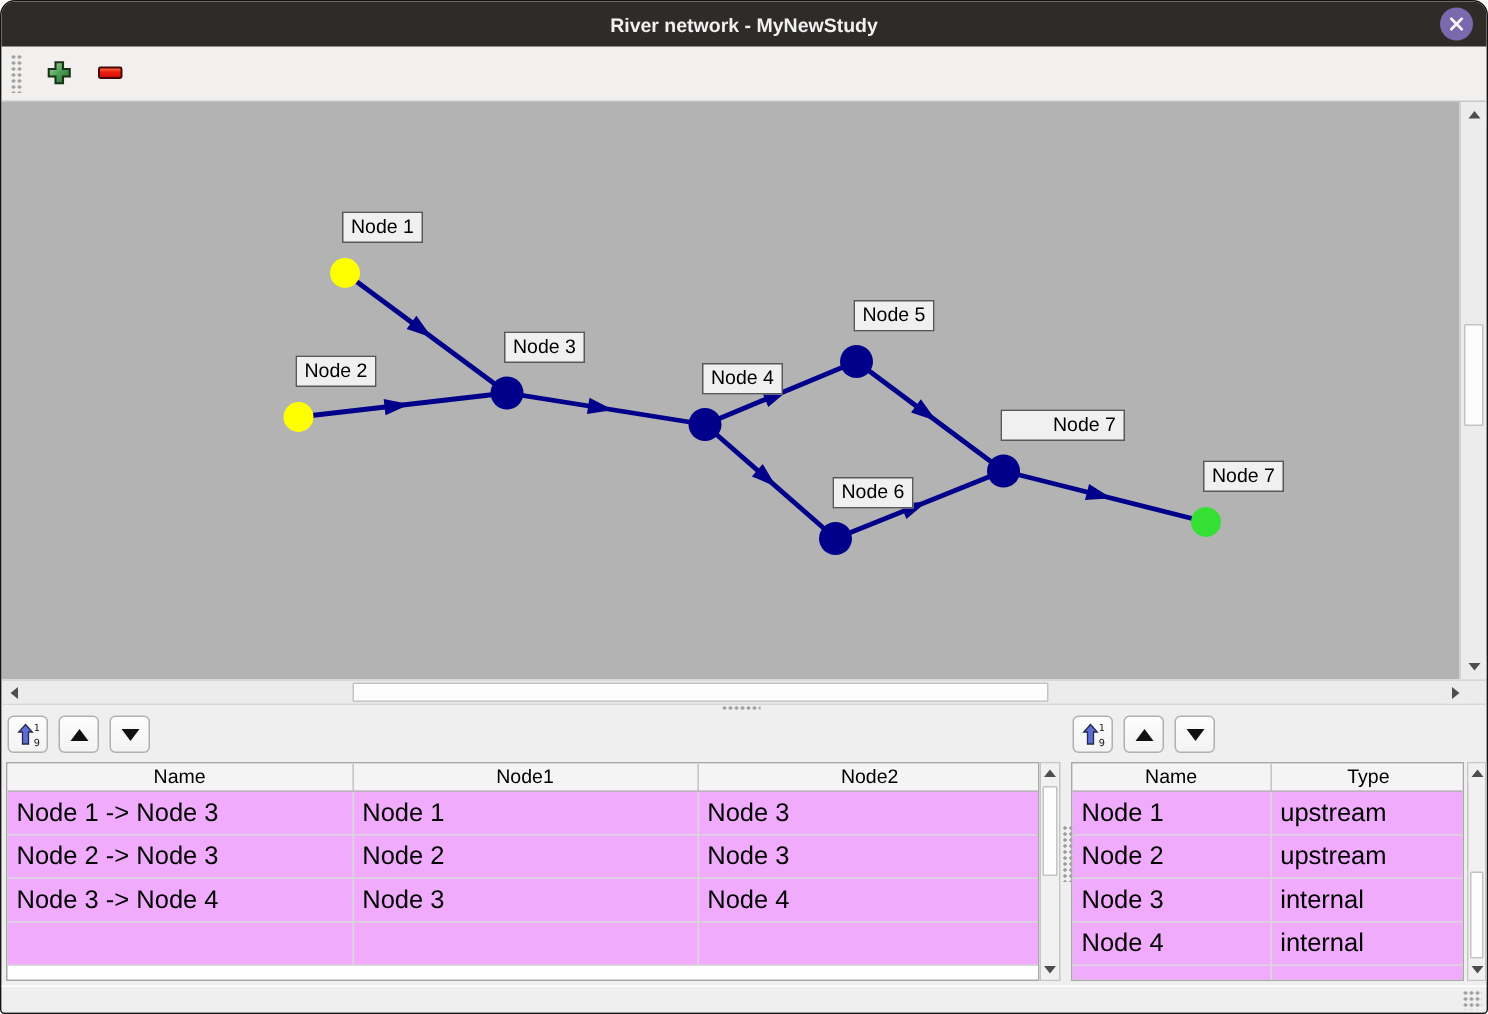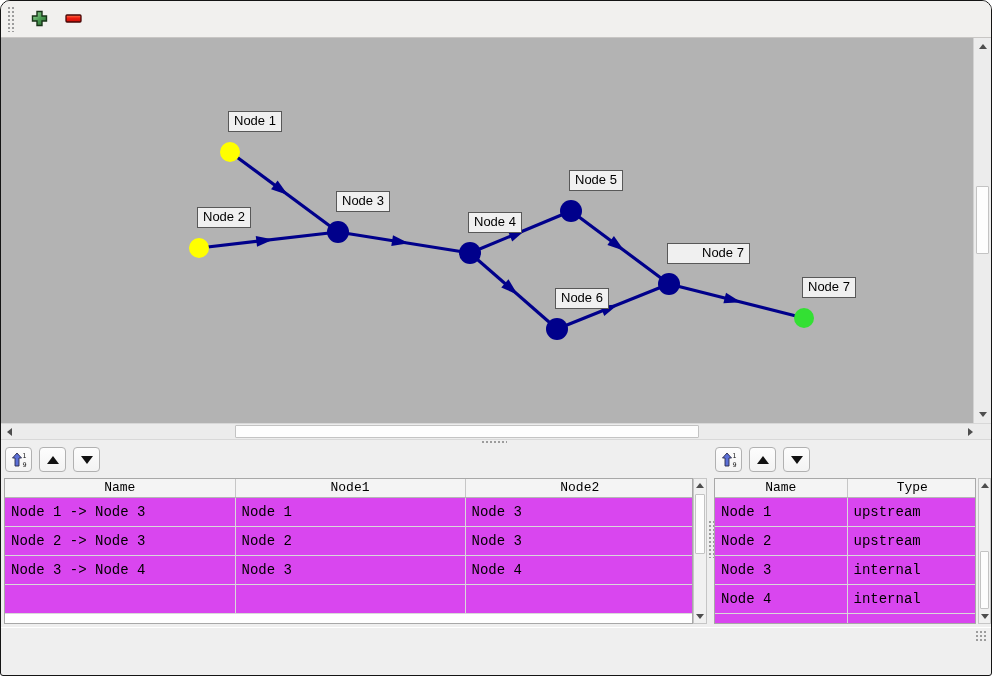--- a/index.html
+++ b/index.html
@@ -54,43 +54,51 @@
   .bottom { position: relative; height: 183px; background: #efefef; }
   .ctl-group { position: absolute; top: 3px; display: flex; gap: 7px; }
   .ctl-btn {
     width: 27px; height: 25px; border: 1px solid #b1b1b1; border-radius: 4px;
     background: linear-gradient(#fdfdfd, #f3f3f3); display: flex;
     align-items: center; justify-content: center; cursor: pointer; padding: 0;
   }
   .tri-up-big   { width: 0; height: 0; border-left: 6px solid transparent; border-right: 6px solid transparent; border-bottom: 8px solid #111; }
   .tri-down-big { width: 0; height: 0; border-left: 6px solid transparent; border-right: 6px solid transparent; border-top: 8px solid #111; }
   .tbl-wrap { position: absolute; top: 34px; height: 146px; background: #fff; border: 1px solid #a8a8a8; overflow: hidden; }
-  table.grid { border-collapse: collapse; table-layout: fixed; width: 100%; background: #d946ef; font-family: Liberation Mono, monospace; }
+  table.grid { border-collapse: collapse; table-layout: fixed; width: 100%; background: #f0abfc; }
   table.grid th {
     height: 18px; background: #f4f4f4; font-weight: normal; font-size: 13px;
     border-right: 1px solid #c6c6c6; border-bottom: 1px solid #b5b5b5; text-align: center; color: #000;
   }
   table.grid th:last-child { border-right: none; }
   table.grid td {
-    height: 29px; font-size: 14px; color: #000; padding-left: 6px;
+    height: 29px; font-size: 17px; color: #000; padding-left: 6px;
     border-right: 1px solid #d9d9d9; border-bottom: 1px solid #d9d9d9;
     overflow: hidden; white-space: nowrap;
   }
   table.grid td:last-child { border-right: none; }
   .tbl-sb { position: absolute; top: 34px; width: 14px; height: 146px; background: #f1f1f1; border: 1px solid #c6c6c6; }
   .mid-grip { position: absolute; left: 707px; top: 76px; width: 7px; height: 38px; }
   
   .statusbar { position: relative; height: 18px; background: #efefef; border-top: 1px solid #ffffff; }
   .resize-grip { position: absolute; right: 3px; bottom: 2px; width: 13px; height: 13px; }
 </style>
 </head>
 <body>
 
 <div class="window">
 
+  <div class="titlebar">
+    <span class="title">River network - MyNewStudy</span>
+    <button class="close-btn">
+      <svg width="12" height="12" viewBox="0 0 12 12">
+        <path d="M2.5 2.5 L9.5 9.5 M9.5 2.5 L2.5 9.5" stroke="#ffffff" stroke-width="1.7" stroke-linecap="round" fill="none"></path>
+      </svg>
+    </button>
+  </div>
 
   <div class="toolbar">
     <div class="tb-grip dots"></div>
     <button class="tb-btn">
       <svg width="19" height="19" viewBox="0 0 19 19">
         <defs>
           <linearGradient id="gplus" x1="0" y1="0" x2="1" y2="1">
             <stop offset="0" stop-color="#a8dca8"></stop>
               <stop offset="0.5" stop-color="#4d9e55"></stop>
               <stop offset="1" stop-color="#27662c"></stop>

